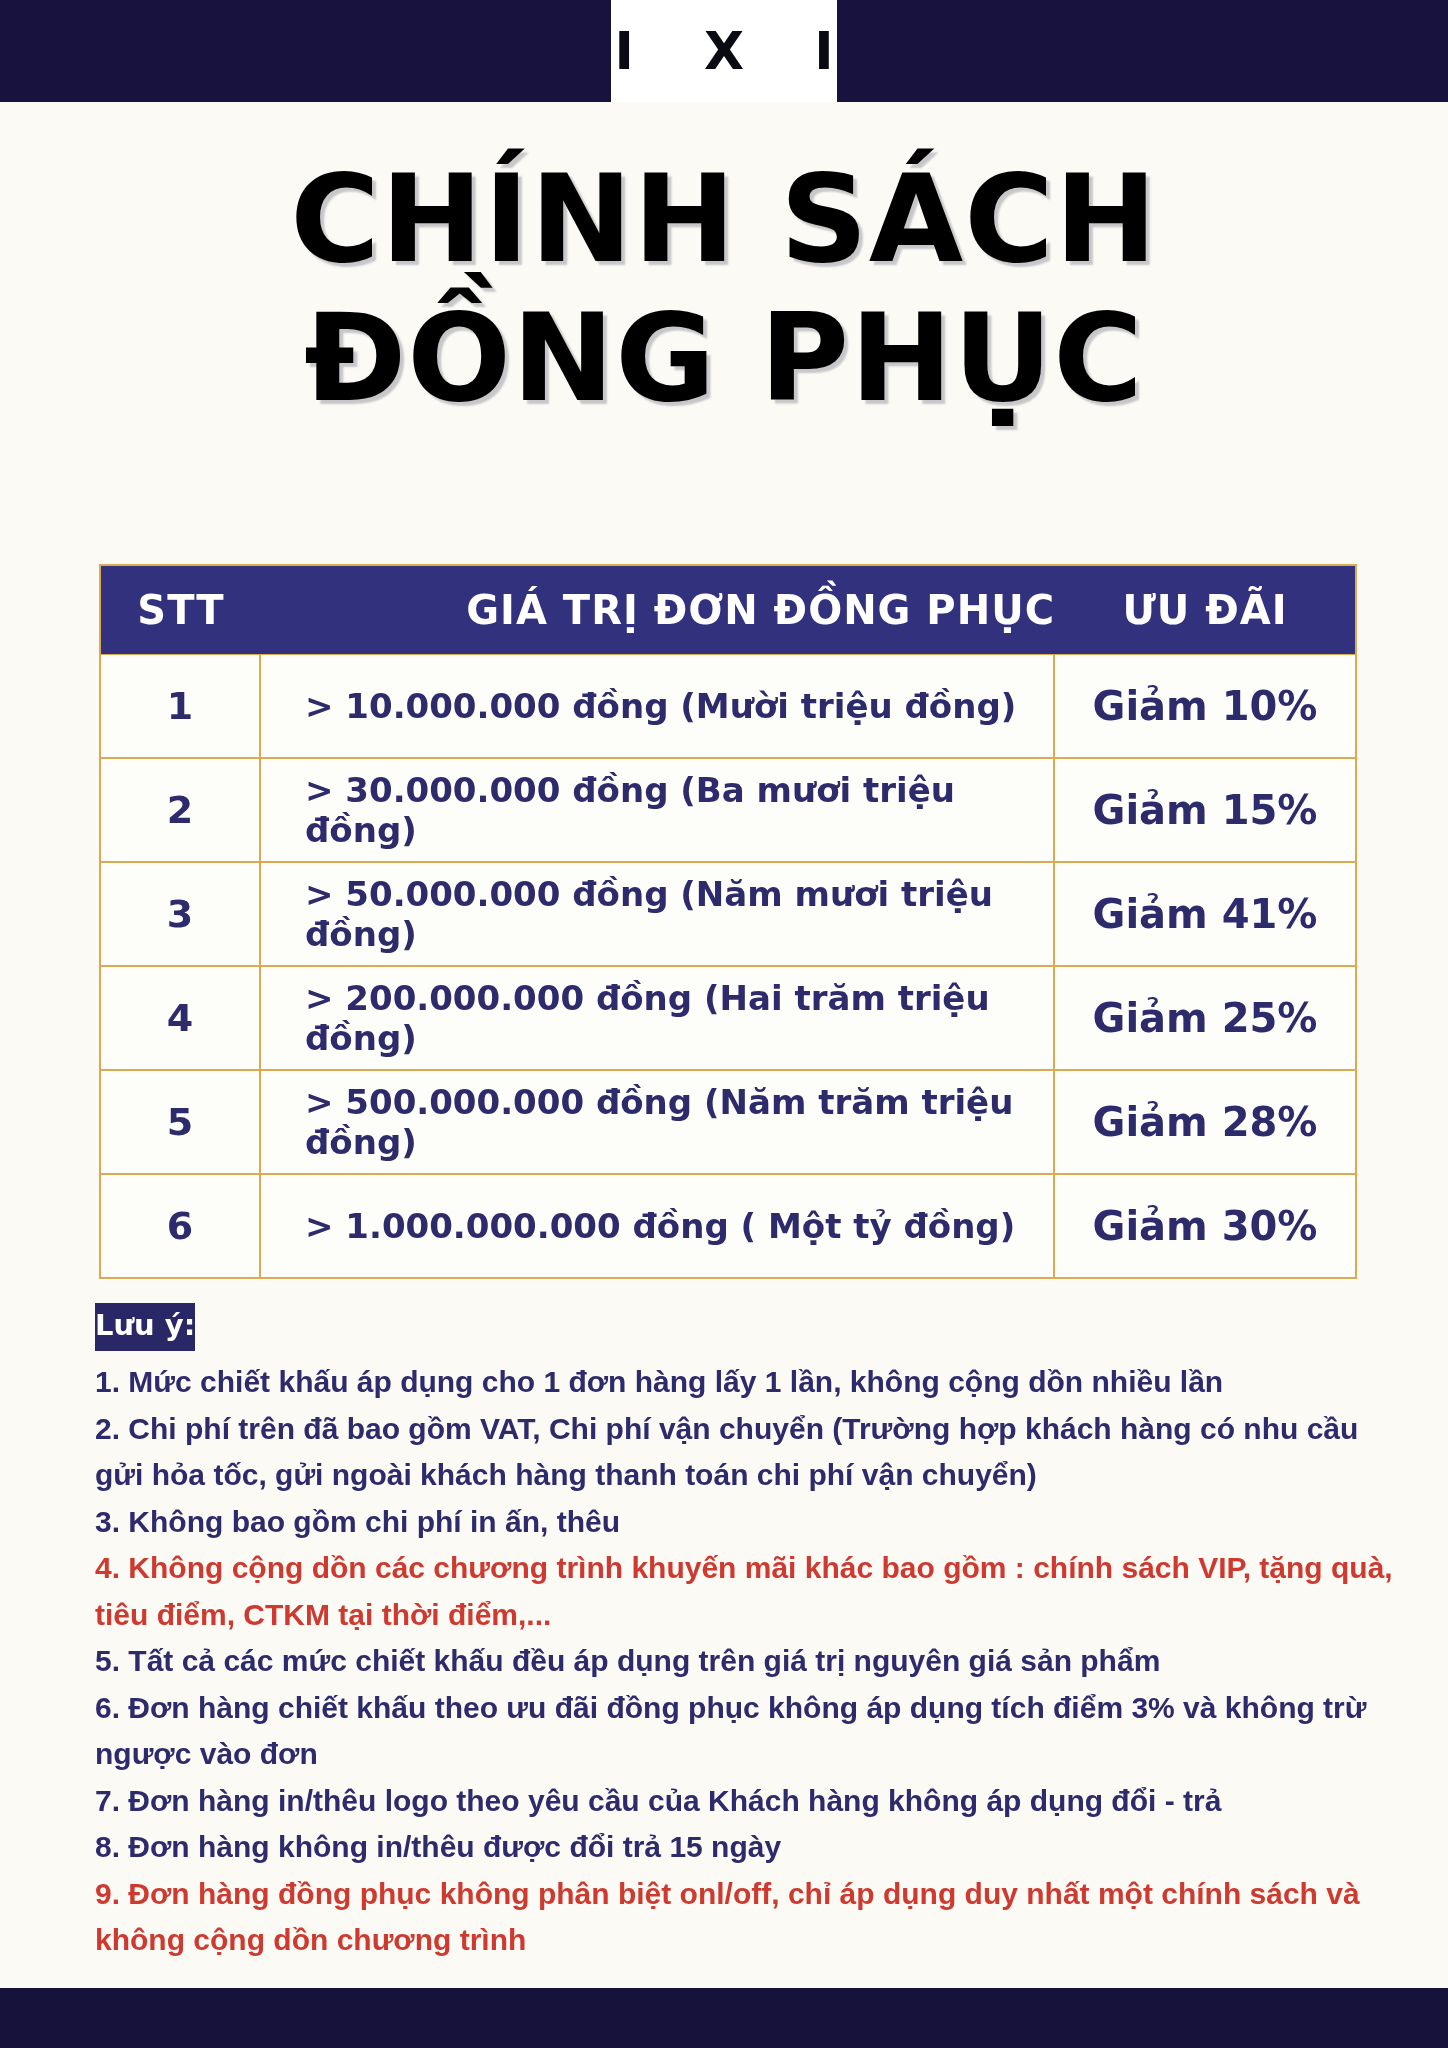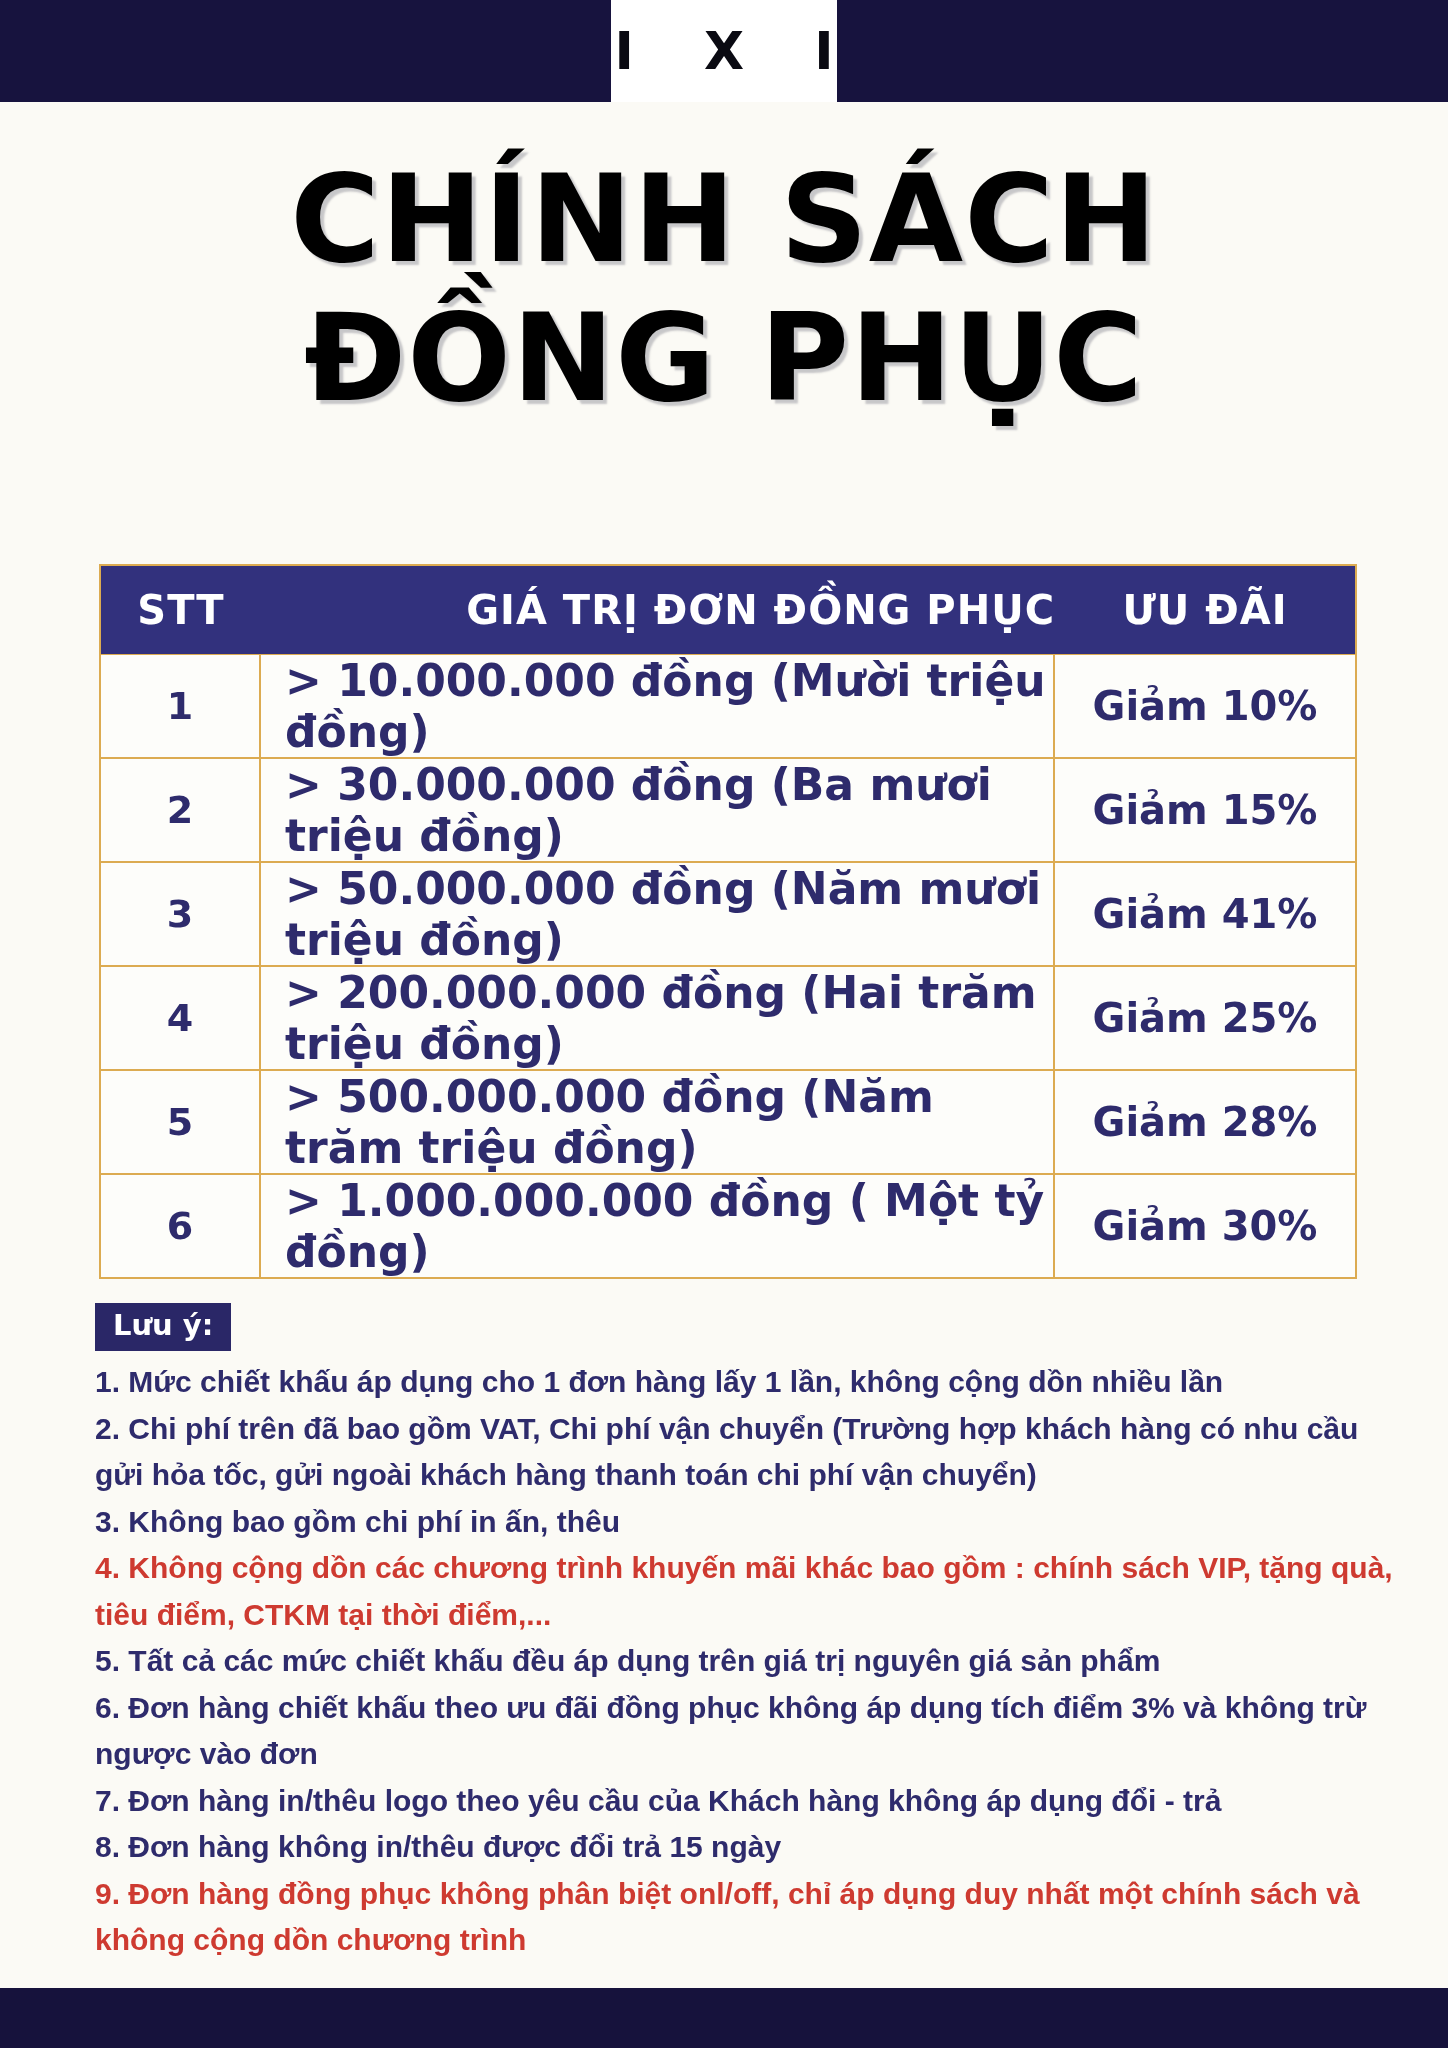--- a/index.html
+++ b/index.html
@@ -48,28 +48,28 @@
   .th-value{flex:1;text-align:right;}
   .th-discount{width:300px;}
   .trow{display:flex;height:102px;}
   .trow + .trow{border-top:2px solid #dcab51;}
   .tbody .trow:first-child{border-top:1px solid #dcab51;}
   .cell{
     display:flex;align-items:center;box-sizing:border-box;
     color:#2e2b6c;font-family:"DejaVu Sans",sans-serif;font-weight:700;
   }
   .cell-stt{width:160px;justify-content:center;font-size:38px;border-right:2px solid #dcab51;}
-  .cell-value{flex:1;padding-left:24px;font-size:44px;border-right:2px solid #dcab51;}
+  .cell-value{flex:1;padding-left:44px;font-size:34px;border-right:2px solid #dcab51;}
   .cell-discount{width:300px;justify-content:center;font-size:40px;}
   
   .notes{margin:24px 48px 0 95px;}
   .note-badge{
     display:inline-block;background:#2a2767;color:#ffffff;
     font-family:"DejaVu Sans",sans-serif;font-weight:700;
-    font-size:29px;line-height:1;padding:8px 18px 11px;margin:0 0 8px;
+    font-size:29px;line-height:1;padding:8px 0 11px;margin:0 0 8px;
   }
   .note{
     margin:0;font-family:"Liberation Sans",sans-serif;font-weight:700;
     font-size:30px;line-height:1.55;
   }
   .note-navy{color:#2e2b6c;}
   .note-red{color:#ce3a30;}
   
   .footer{
     position:absolute;left:0;bottom:0;width:100%;height:60px;

